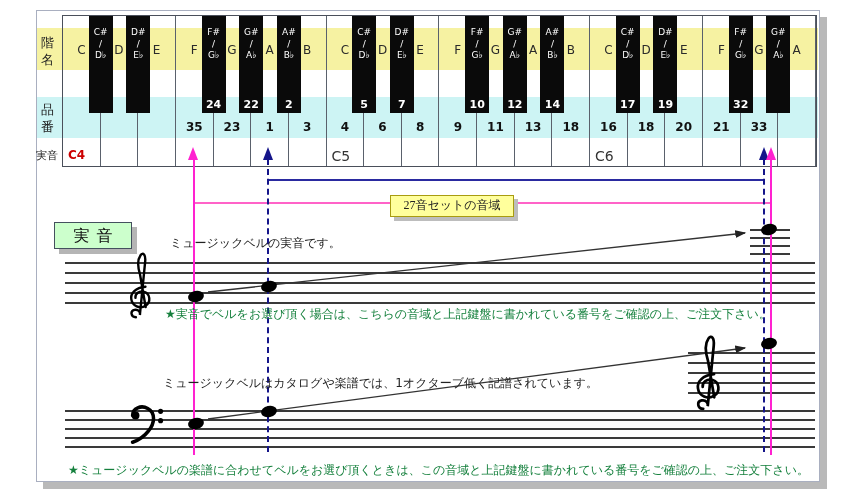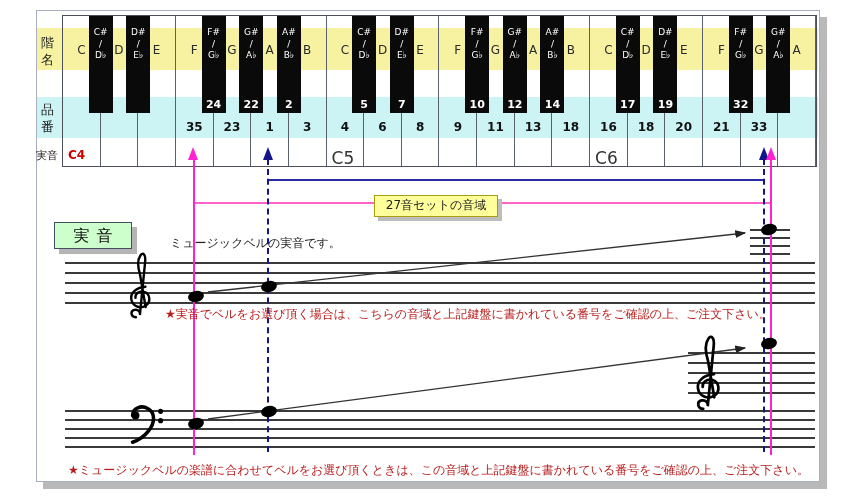--- a/index.html
+++ b/index.html
@@ -14,21 +14,21 @@
   
   .rl{position:absolute;left:39px;width:17px;font-size:13px;line-height:17px;
       text-align:center;word-break:break-all;color:#222;}
   .rl-sound{position:absolute;left:36px;top:148px;font-size:11px;white-space:nowrap;color:#222;}
   
   #keyboard{position:absolute;left:62px;top:15px;width:753px;height:150px;
             border:1px solid #4a4f5a;box-sizing:content-box;}
   .wkey{position:absolute;top:0;height:150px;border-right:1px solid #5a616c;box-sizing:border-box;}
   .wletter{position:absolute;top:27px;left:0;width:100%;text-align:center;font-size:12px;color:#2a2a2a;}
   .wnum{position:absolute;top:104px;left:0;width:100%;text-align:center;font-size:12px;font-weight:bold;color:#111;}
-  .wsound{position:absolute;top:132px;left:5px;font-size:17px;color:#333;}
+  .wsound{position:absolute;top:132px;left:5px;font-size:14px;color:#333;}
   .wsound.c4{color:#cc0000;font-weight:bold;font-size:12px;}
   .bkey{position:absolute;top:0;width:24px;height:97px;background:#0a0a0a;z-index:3;text-align:center;}
   .bname{padding-top:11px;font-size:9px;line-height:11.5px;color:#fff;}
   .bnum{position:absolute;bottom:2px;left:0;width:100%;font-size:11px;font-weight:bold;color:#fff;}
   
   .vmag{position:absolute;width:2px;background:#ff22d0;z-index:5;}
   .vnavy{position:absolute;width:0;border-left:2px dashed #15158a;z-index:5;}
   .uparrow{position:absolute;width:0;height:0;border-left:5px solid transparent;
            border-right:5px solid transparent;z-index:6;}
   .uparrow.mag{border-bottom:13px solid #ff22d0;}
@@ -39,21 +39,21 @@
             background:#ffff9c;border:1px solid #a89c10;font-size:12px;color:#222;
             box-shadow:4px 4px 0 #bdbdbd;z-index:7;}
   
   .seclabel{position:absolute;text-align:center;border:1px solid #44505e;
             box-shadow:5px 5px 0 #b5b5b5;z-index:7;color:#111;}
   .seclabel.green{left:54px;top:222px;width:76px;height:25px;line-height:25px;
                   background:#ccffcc;font-size:16px;letter-spacing:7px;text-indent:7px;}
   .seclabel.pink{left:54px;top:361px;width:90px;height:25px;line-height:25px;
                  background:#f7a6d2;font-size:15px;letter-spacing:2px;text-indent:2px;}
   .desc{position:absolute;font-size:12px;color:#222;z-index:7;white-space:nowrap;}
-  .starline{position:absolute;font-size:12px;color:#b91c1c;z-index:7;white-space:nowrap;}
+  .starline{position:absolute;font-size:12px;color:#15803d;z-index:7;white-space:nowrap;}
   
   .sline{position:absolute;height:1.5px;background:#3a3a3a;z-index:2;}
   .notehead{position:absolute;width:16px;height:11px;border-radius:50%;background:#000;
             transform:rotate(-12deg);z-index:6;}
   .clef{position:absolute;z-index:6;}
   svg.overlay{position:absolute;left:0;top:0;z-index:4;pointer-events:none;}
 </style>
 </head>
 <body>
 
@@ -271,21 +271,21 @@
   <div class="uparrow mag" style="left:766px;top:147px;"></div>
 
   <div class="vmag" style="left:193px;top:159px;height:296px;"></div>
   <div class="vnavy" style="left:267px;top:159px;height:293px;"></div>
   <div class="vnavy" style="left:763px;top:159px;height:293px;"></div>
   <div class="vmag" style="left:770px;top:159px;height:296px;"></div>
 
   <div class="hline" style="left:268px;top:179px;width:497px;background:#2a2aa0;"></div>
   <div class="hline" style="left:194px;top:202px;width:578px;background:#ff63c8;"></div>
 
-  <div class="rangebox" style="left:374px;top:195px;">27音セットの音域</div>
+  <div class="rangebox" style="left:390px;top:195px;font-family:Liberation Serif, serif;">27音セットの音域</div>
 
   <div class="seclabel green">実音</div>
   <div class="desc" style="left:170px;top:235px;">ミュージックベルの実音です。</div>
 
   <div class="sline" style="left:65px;top:262px;width:750px;"></div>
   <div class="sline" style="left:65px;top:272px;width:750px;"></div>
   <div class="sline" style="left:65px;top:282px;width:750px;"></div>
   <div class="sline" style="left:65px;top:292px;width:750px;"></div>
   <div class="sline" style="left:65px;top:302px;width:750px;"></div>
 
@@ -300,20 +300,21 @@
       <path d="M24.8 44 C14 45 8.5 51 9.5 57.5 C10.5 65 19 68.5 25 64.5 C31 60.5 30 51.5 23.5 49.5 C18 48 13.5 51.5 14 56"></path>
     </g>
   </svg>
 
   <div class="notehead" style="left:188px;top:291px;"></div>
   <div class="notehead" style="left:261px;top:281px;"></div>
   <div class="notehead" style="left:761px;top:224px;"></div>
 
   <div class="starline" style="left:165px;top:306px;">★実音でベルをお選び頂く場合は、こちらの音域と上記鍵盤に書かれている番号をご確認の上、ご注文下さい。</div>
 
+  <div class="desc" style="left:163px;top:375px;">ミュージックベルはカタログや楽譜では、1オクターブ低く記譜されています。</div>
 
   <div class="sline" style="left:65px;top:410px;width:750px;"></div>
   <div class="sline" style="left:65px;top:419px;width:750px;"></div>
   <div class="sline" style="left:65px;top:428px;width:750px;"></div>
   <div class="sline" style="left:65px;top:437px;width:750px;"></div>
   <div class="sline" style="left:65px;top:446px;width:750px;"></div>
 
   <div class="sline" style="left:688px;top:352px;width:127px;"></div>
   <div class="sline" style="left:688px;top:362px;width:127px;"></div>
   <div class="sline" style="left:688px;top:372px;width:127px;"></div>

